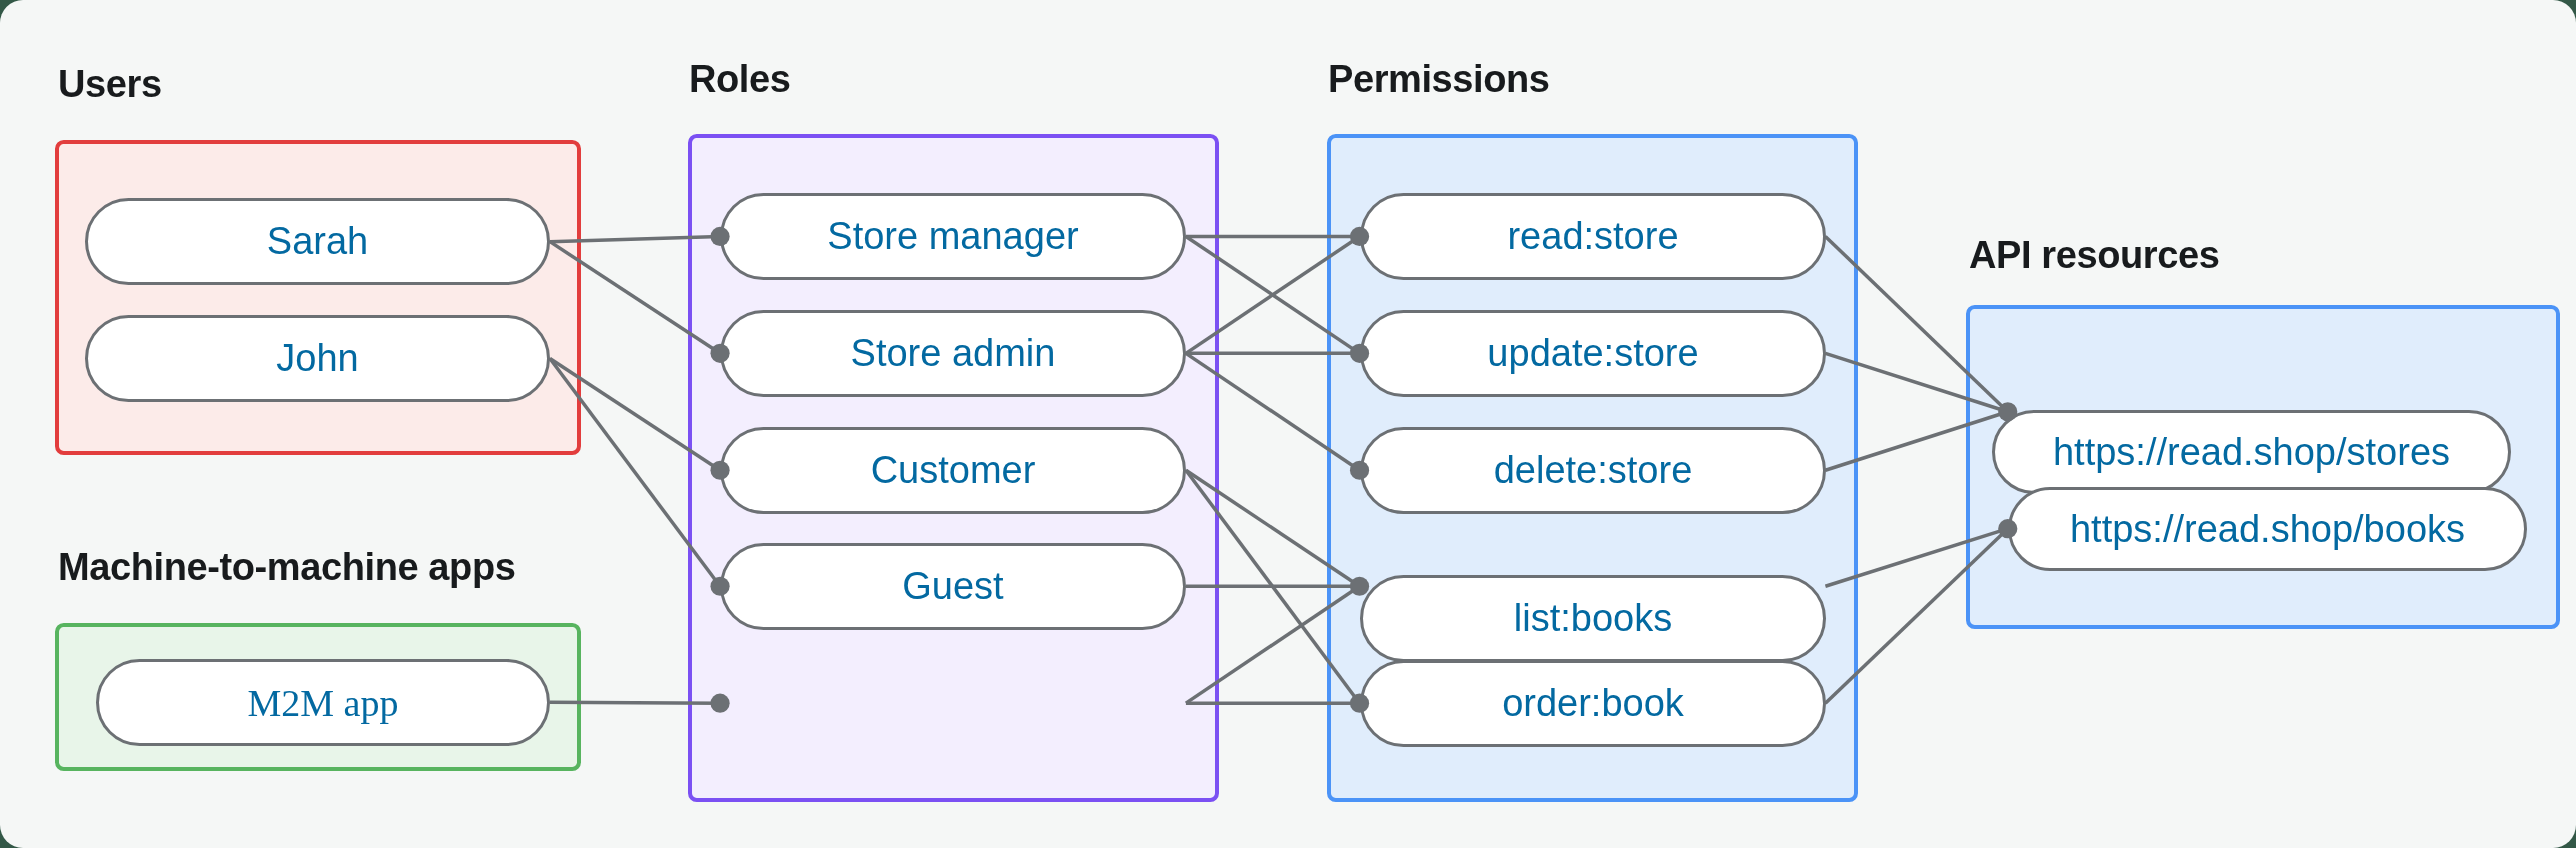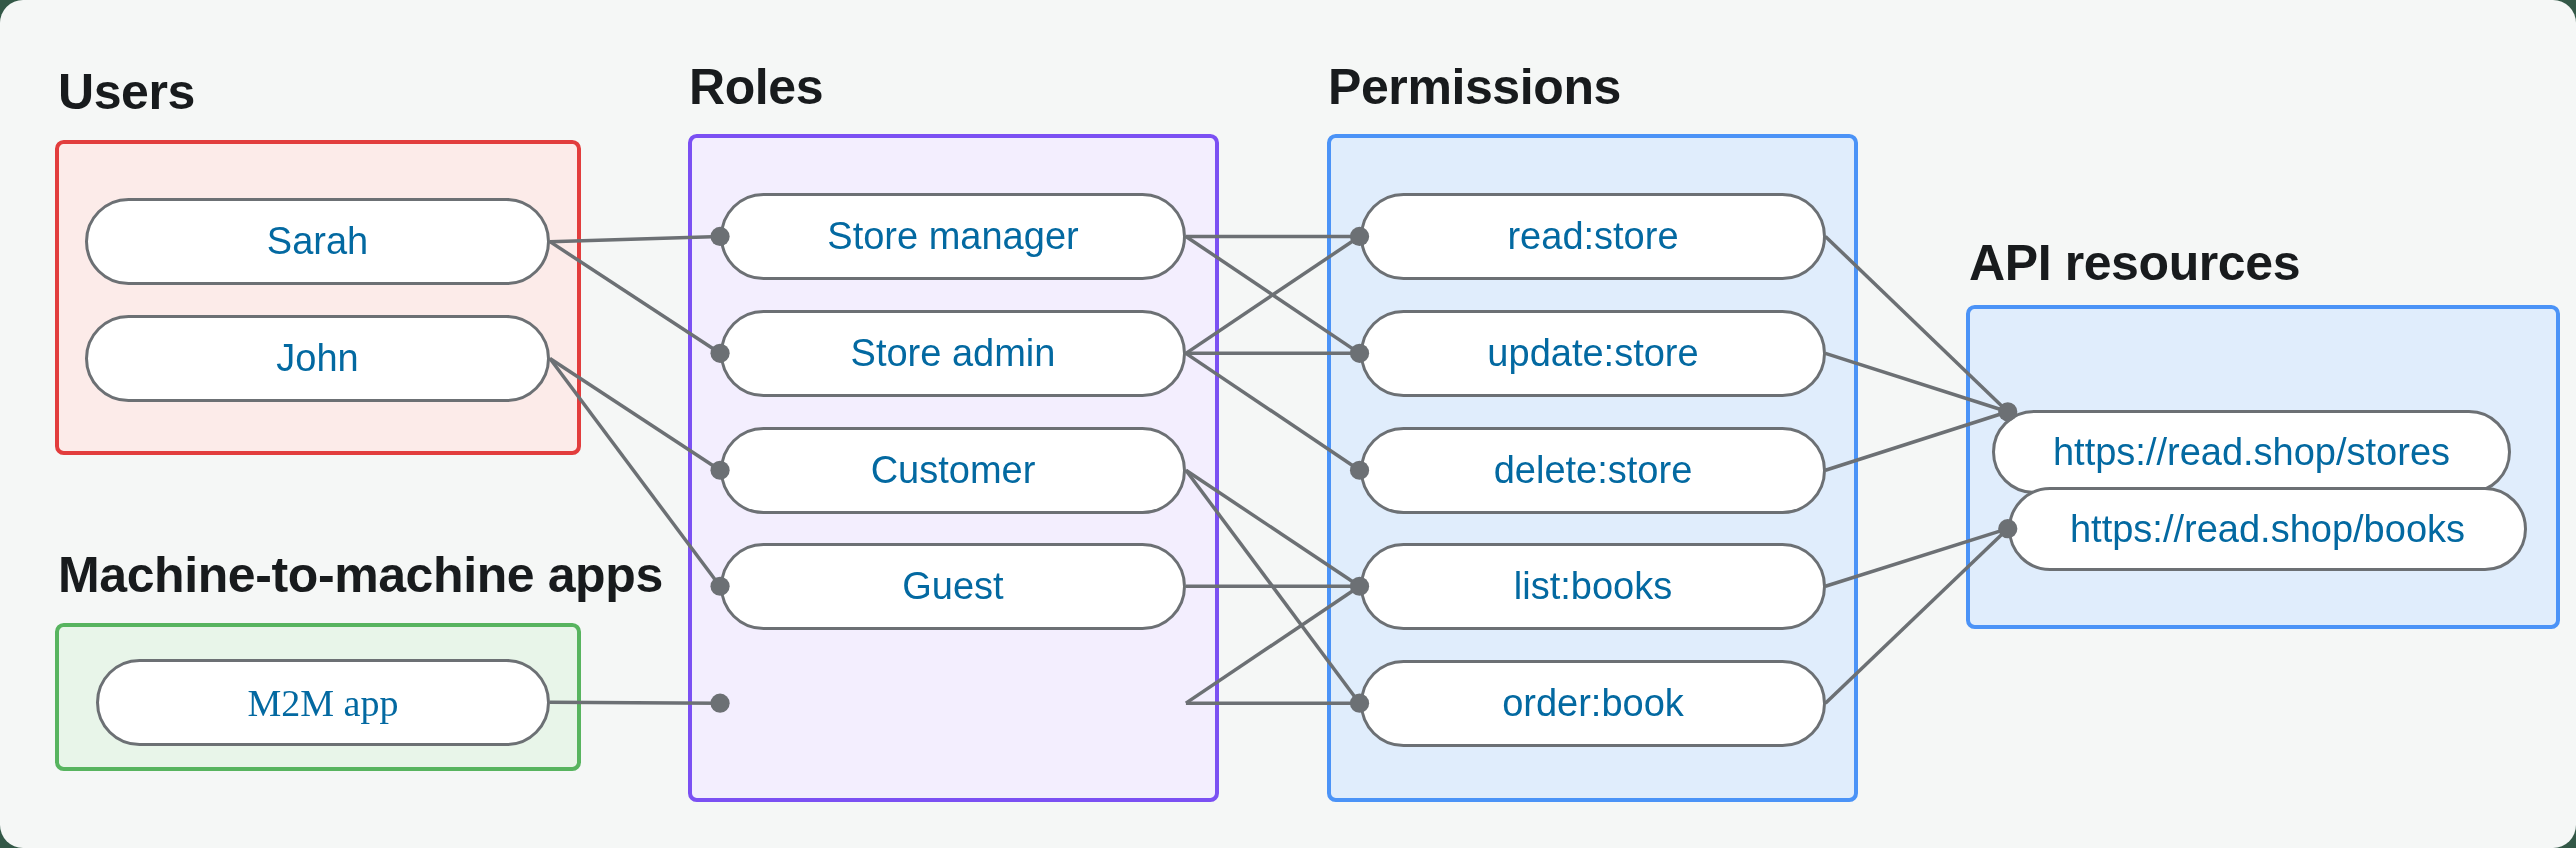--- a/index.html
+++ b/index.html
@@ -10,21 +10,21 @@
   }
   #canvas{
     position:absolute;left:0;top:0;width:2576px;height:848px;
     background:#f5f7f6;border-radius:23px;overflow:hidden;
   }
   .group-box{
     position:absolute;border-radius:8.7px;border-style:solid;border-width:4.4px;
     box-sizing:border-box;
   }
   .group-label{
-    position:absolute;font-size:50px;font-weight:700;color:#181b1d;
+    position:absolute;font-size:38px;font-weight:700;color:#181b1d;
     white-space:nowrap;letter-spacing:-0.4px;
   }
   .pill{
     position:absolute;height:87px;box-sizing:border-box;
     background:#ffffff;border:3.5px solid #6c7074;border-radius:49px;
     display:flex;align-items:center;justify-content:center;
     font-size:38px;color:#0369a1;white-space:nowrap;z-index:3;
   }
   .pill.api{height:84px;}
   #edges{position:absolute;left:0;top:0;z-index:5;pointer-events:none;}
@@ -48,21 +48,21 @@
   #n-john{left:85px;top:315px;width:465px;}
   #n-m2m-app{left:96px;top:659px;width:454px;font-family:Liberation Serif, serif;}
   #n-store-manager{left:720px;top:193px;width:466px;}
   #n-store-admin{left:720px;top:310px;width:466px;}
   #n-customer{left:720px;top:427px;width:466px;}
   #n-guest{left:720px;top:543px;width:466px;text-align:center;}
   #n-service-agent{left:720px;top:660px;width:466px;}
   #n-read-store{left:1360px;top:193px;width:466px;}
   #n-update-store{left:1360px;top:310px;width:466px;}
   #n-delete-store{left:1360px;top:427px;width:466px;}
-  #n-list-books{left:1360px;top:543px;width:466px;}
+  #n-list-books{left:1360px;top:575px;width:466px;}
   #n-order-book{left:1360px;top:660px;width:466px;}
   #n-api-stores{left:1992px;top:370px;width:519px;margin-top:40px;}
   #n-api-books{left:2008px;top:487px;width:519px;}
 </style>
 </head>
 <body>
 
 <div id="canvas">
 
   <div class="group-label" id="label-users">Users</div>

